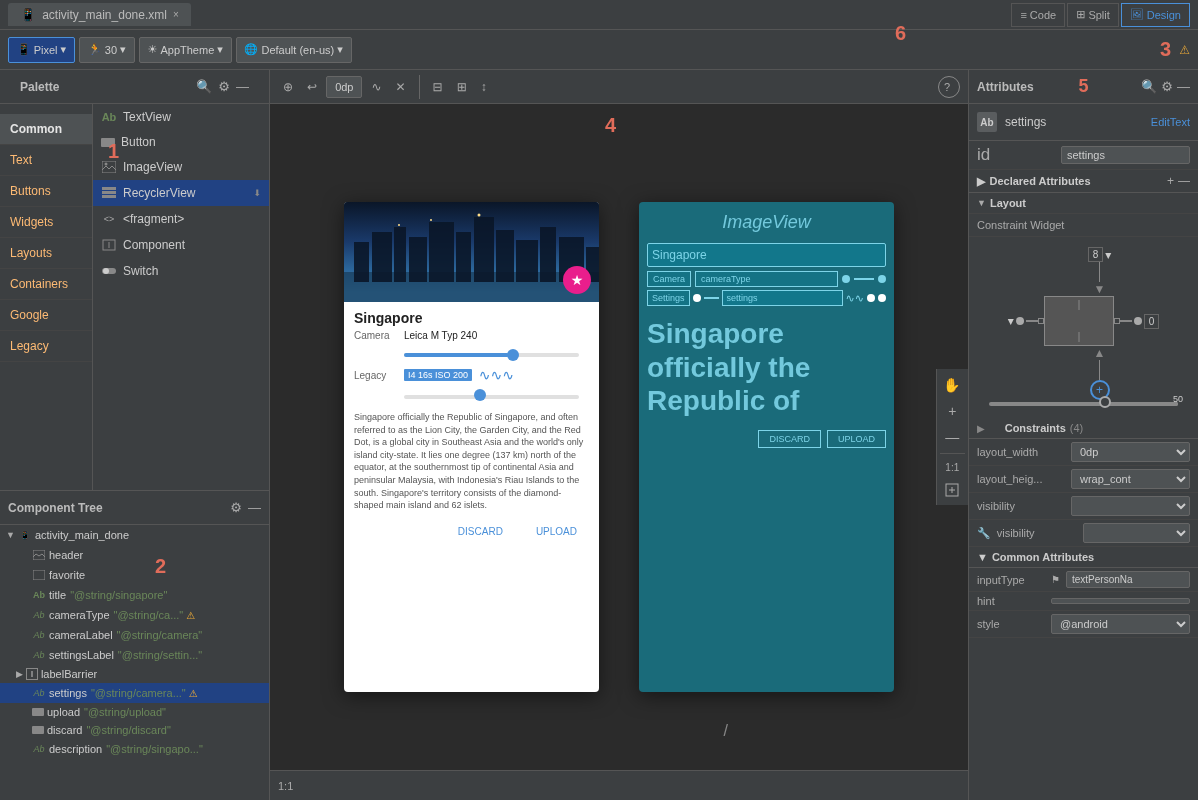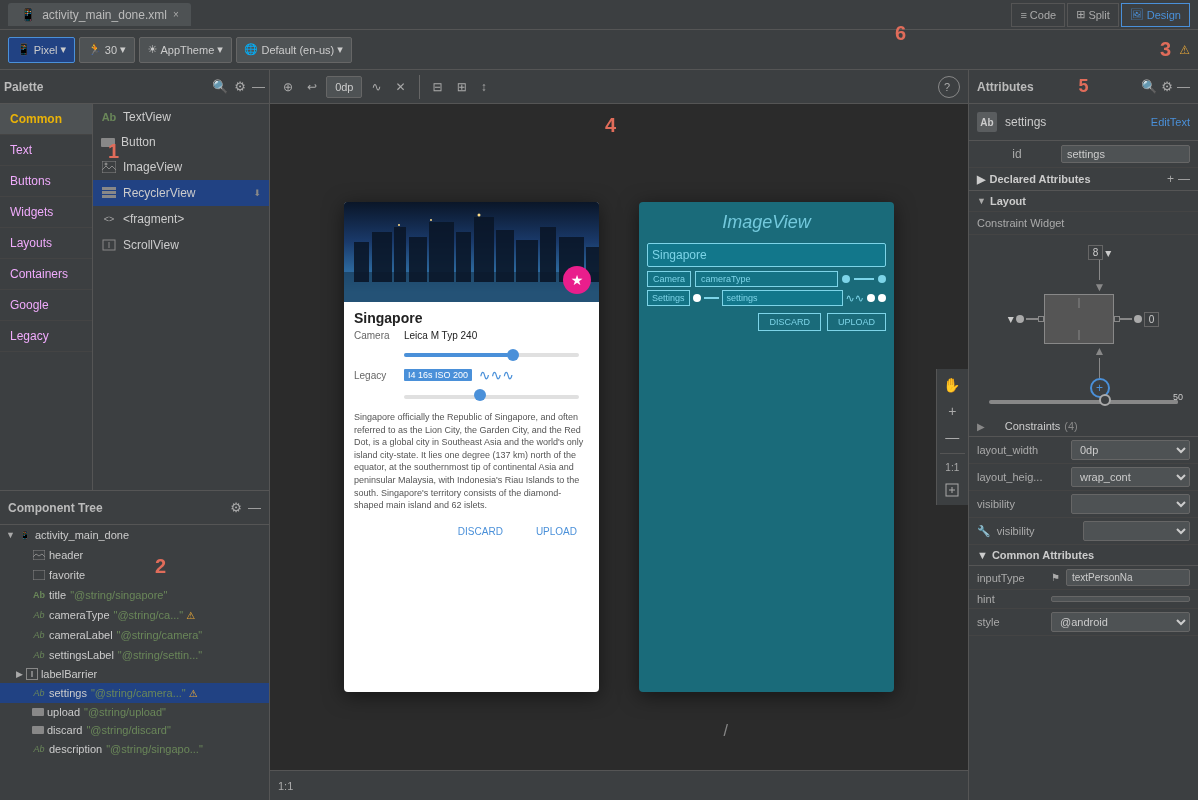--- a/index.html
+++ b/index.html
@@ -16,30 +16,30 @@
     .toolbar-btn.active { background: #214283; border-color: #4a90d9; }
     .toolbar-sep { width: 1px; background: #666; height: 24px; margin: 0 4px; }
 
     
     .main-layout { display: flex; height: calc(800px - 30px - 40px); }
 
     
     .left-panel { width: 270px; display: flex; flex-direction: column; border-right: 1px solid #555; background: #3c3f41; }
 
     
-    .panel-header { background: #3c3f41; padding: 6px 4px; display: flex; align-items: center; justify-content: space-between; border-bottom: 1px solid #555; height: 34px; }
+    .panel-header { background: #3c3f41; padding: 6px 20px; display: flex; align-items: center; justify-content: space-between; border-bottom: 1px solid #555; height: 34px; }
     .panel-header-title { font-size: 12px; font-weight: 600; color: #bbbbbb; }
     .panel-header-icons { display: flex; gap: 6px; align-items: center; }
     .panel-icon { color: #aaa; cursor: pointer; font-size: 13px; }
 
     
     .palette-content { display: flex; flex: 1; overflow: hidden; }
     .palette-categories { width: 93px; background: #3c3f41; border-right: 1px solid #555; }
-    .palette-category { padding: 8px 10px; font-size: 12px; color: #f0abfc; cursor: pointer; border-bottom: 1px solid #444; }
-    .palette-category.active { background: #4e5254; color: #eab308; font-weight: 600; }
+    .palette-category { padding: 8px 10px; font-size: 12px; color: #fdba74; cursor: pointer; border-bottom: 1px solid #444; }
+    .palette-category.active { background: #4e5254; color: #e5e5e5; font-weight: 600; margin-top: 10px; }
 
     .palette-items { flex: 1; background: #3c3f41; overflow-y: auto; }
     .palette-item { display: flex; align-items: center; padding: 5px 8px; gap: 6px; cursor: pointer; font-size: 12px; color: #ccc; }
     .palette-item.selected { background: #214283; }
     .palette-item-icon { width: 16px; height: 16px; display: flex; align-items: center; justify-content: center; font-size: 10px; color: #aaa; flex-shrink: 0; }
 
     
     .component-tree { height: 310px; border-top: 1px solid #555; overflow-y: auto; }
     .tree-header { background: #3c3f41; padding: 6px 8px; display: flex; align-items: center; justify-content: space-between; border-bottom: 1px solid #555; height: 34px; }
     .tree-header-title { font-size: 12px; font-weight: 700; color: #bbbbbb; }
@@ -64,34 +64,34 @@
     
     .right-panel { width: 230px; border-left: 1px solid #555; background: #3c3f41; display: flex; flex-direction: column; overflow-y: auto; }
     .attr-header { background: #3c3f41; padding: 6px 8px; display: flex; align-items: center; justify-content: space-between; border-bottom: 1px solid #555; height: 34px; }
     .attr-title { font-size: 12px; font-weight: 600; color: #bbbbbb; }
     .attr-id-row { display: flex; align-items: center; padding: 8px; border-bottom: 1px solid #555; gap: 8px; }
     .attr-id-icon { width: 20px; height: 20px; background: #5a5d5f; border-radius: 2px; display: flex; align-items: center; justify-content: center; font-size: 9px; color: #ccc; }
     .attr-id-name { font-size: 12px; color: #ccc; flex: 1; }
     .attr-edit-text { color: #4a90d9; font-size: 11px; cursor: pointer; }
 
     .attr-field-row { display: flex; align-items: center; padding: 4px 8px; gap: 4px; border-bottom: 1px solid #444; }
-    .attr-field-label { width: 80px; font-size: 12px; color: #aaa; flex-shrink: 0; text-align: center; }
+    .attr-field-label { width: 80px; font-size: 17px; color: #aaa; flex-shrink: 0; }
     .attr-field-value { flex: 1; background: #4e5254; border: 1px solid #666; color: #ccc; font-size: 11px; padding: 2px 5px; border-radius: 2px; }
 
     .attr-section { padding: 4px 8px; display: flex; align-items: center; justify-content: space-between; background: #3c3f41; border-bottom: 1px solid #555; }
     .attr-section-title { font-size: 11px; font-weight: 600; color: #ccc; display: flex; align-items: center; gap: 4px; }
     .attr-section-icons { display: flex; gap: 4px; }
     .section-icon { color: #aaa; cursor: pointer; font-size: 12px; }
 
     .attr-dropdown-row { display: flex; align-items: center; padding: 3px 8px; gap: 4px; border-bottom: 1px solid #444; }
     .attr-dropdown-label { font-size: 11px; color: #aaa; flex-shrink: 0; }
     .attr-dropdown { background: #4e5254; border: 1px solid #666; color: #ccc; font-size: 11px; padding: 2px 4px; border-radius: 2px; flex: 1; }
 
     .constraints-header { display: flex; align-items: center; padding: 4px 8px; border-bottom: 1px solid #555; gap: 4px; }
-    .constraints-label { font-size: 11px; color: #ccc; font-weight: 400; padding-left: 16px; }
+    .constraints-label { font-size: 11px; color: #ccc; font-weight: 700; padding-left: 16px; }
     .constraints-count { color: #888; font-size: 11px; }
     .expand-btn { color: #888; cursor: pointer; font-size: 10px; }
     .singapore-city { 
       background: linear-gradient(to bottom, #0a1628 0%, #1a3a6b 40%, #2d6a9f 60%, #4a9bcb 80%, #1a4060 100%);
       width: 100%; height: 100%; position: relative;
     }
     .fav-btn { position: absolute; bottom: 8px; right: 8px; width: 28px; height: 28px; background: #e91e8c; border-radius: 50%; display: flex; align-items: center; justify-content: center; color: white; font-size: 14px; }
     .phone-body { background: white; padding: 8px 10px; }
     .phone-title { font-size: 14px; color: #222; font-weight: 600; margin-bottom: 4px; }
     .phone-field-row { display: flex; align-items: center; margin-bottom: 6px; }
@@ -294,21 +294,30 @@
           <span class="palette-item-icon" style="font-size:9px; color:#aaa;">&lt;&gt;</span>
           <span>&lt;fragment&gt;</span>
         </div>
         <div class="palette-item">
           <span class="palette-item-icon">
             <svg width="14" height="12" viewBox="0 0 14 12">
                 <rect x="1" y="1" width="12" height="10" fill="none" stroke="#888" stroke-width="1"></rect>
                 <line x1="7" y1="3" x2="7" y2="9" stroke="#888" stroke-width="1"></line>
               </svg>
           </span>
-          <span>ScrollView</span>
+          <span>Component</span>
+        </div>
+        <div class="palette-item">
+          <span class="palette-item-icon">
+            <svg width="14" height="8" viewBox="0 0 14 8">
+                <rect x="0" y="1" width="14" height="6" rx="3" fill="#888"></rect>
+                <circle cx="4" cy="4" r="3" fill="#ccc"></circle>
+              </svg>
+          </span>
+          <span>Switch</span>
         </div>
       </div>
     </div>
 
     <div style="position:relative;">
       <span style="position:absolute; left:108px; top:-350px; color:#e06c5a; font-size:20px; font-weight:bold; z-index:10;">1</span>
     </div>
 
     <div class="component-tree">
       <div class="tree-header">
@@ -524,20 +533,21 @@
           <div style="border:1px solid #7dd4e8; padding:2px 4px; font-size:9px; color:#7dd4e8; background:rgba(0,150,180,0.2);">Settings</div>
           <div style="width:8px; height:8px; background:white; border-radius:50%;"></div>
           <div style="width:15px; height:2px; background:#7dd4e8;"></div>
           <div style="border:1px solid #7dd4e8; padding:2px 4px; font-size:9px; color:#7dd4e8; background:rgba(0,150,180,0.3); flex:1;">settings</div>
 
           <span style="color:#7dd4e8; font-size:11px;">∿∿</span>
           <div style="width:8px; height:8px; background:white; border-radius:50%;"></div>
           <div style="width:8px; height:8px; background:white; border-radius:50%;"></div>
         </div>
 
+        <div class="wf-big-text">Singapore officially the Republic of</div>
 
         <div class="wf-btn-row" style="margin-top:auto; justify-content:flex-end;">
           <div class="wf-btn">DISCARD</div>
           <div class="wf-btn">UPLOAD</div>
         </div>
       </div>
 
       <div class="canvas-side-tools">
         <button class="side-tool-btn">✋</button>
         <button class="side-tool-btn">+</button>

